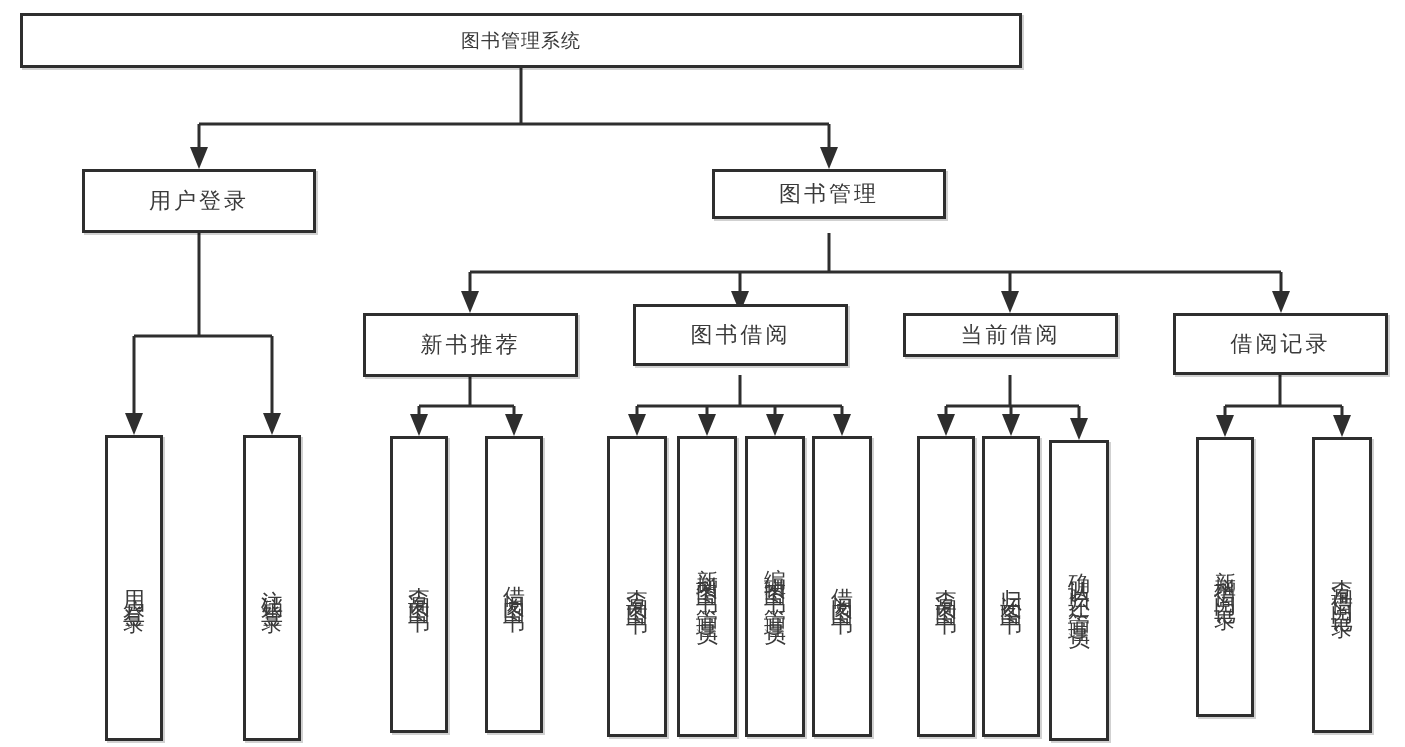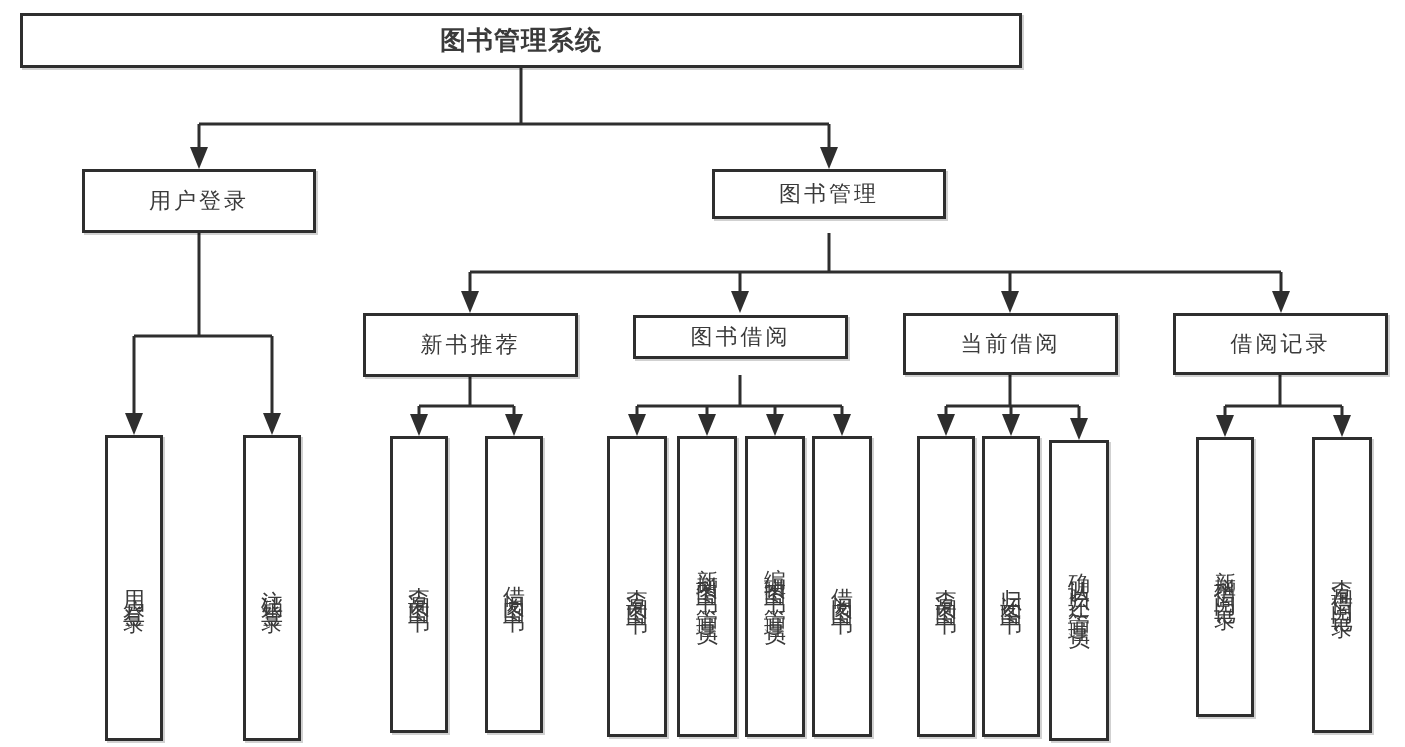--- a/index.html
+++ b/index.html
@@ -33,23 +33,22 @@
     align-items:center;
     justify-content:center;
     color:var(--text);
   }
   .h-label{
     font-size:22px;
     letter-spacing:3px;
     white-space:nowrap;
   }
   .node.root .h-label{
-    font-size:26px;
+    font-size:19px;
     letter-spacing:1px;
-    font-weight:bold;
   }
   .v-label{
     writing-mode:vertical-rl;
     text-orientation:mixed;
     font-size:22px;
     letter-spacing:8px;
     line-height:1;
     white-space:nowrap;
   }
   .watermark{
@@ -130,24 +129,24 @@
   <div class="node" style="left:82px;top:169px;width:234px;height:64px">
     <span class="h-label">用户登录</span>
   </div>
   <div class="node" style="left:712px;top:169px;width:234px;height:50px">
     <span class="h-label">图书管理</span>
   </div>
 
   <div class="node" style="left:363px;top:313px;width:215px;height:64px">
     <span class="h-label">新书推荐</span>
   </div>
-  <div class="node" style="left:633px;top:315px;width:215px;height:44px">
+  <div class="node" style="left:633px;top:304px;width:215px;height:62px">
     <span class="h-label">图书借阅</span>
   </div>
-  <div class="node" style="left:903px;top:313px;width:215px;height:62px">
+  <div class="node" style="left:903px;top:313px;width:215px;height:44px">
     <span class="h-label">当前借阅</span>
   </div>
   <div class="node" style="left:1173px;top:313px;width:215px;height:62px">
     <span class="h-label">借阅记录</span>
   </div>
 
   <div class="node" style="left:105px;top:435px;width:58px;height:306px">
     <span class="v-label">用户登录</span>
   </div>
   <div class="node" style="left:243px;top:435px;width:58px;height:306px">

